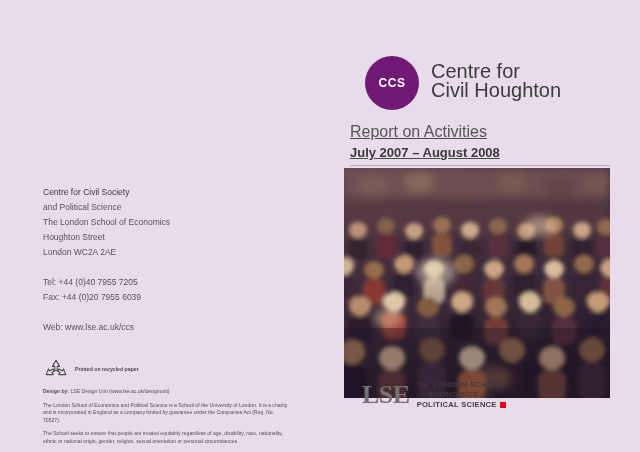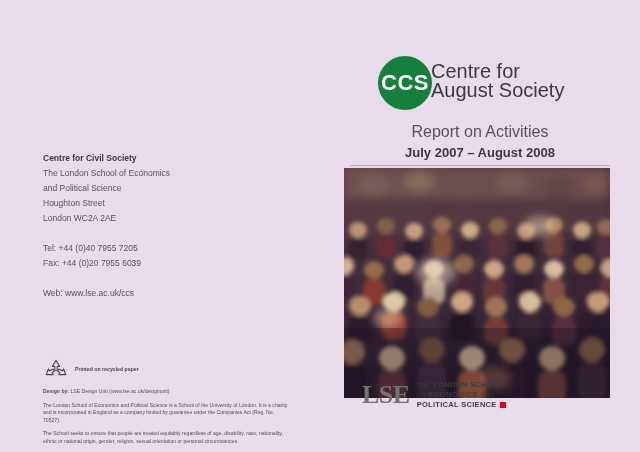--- a/index.html
+++ b/index.html
@@ -41,28 +41,28 @@
   
   #ccs-logo {
     position: absolute;
     left: 45px;
     top: 38px;
     width: 230px;
     height: 54px;
   }
   #ccs-circle {
     position: absolute;
-    left: 13px;
+    left: 0;
     top: 0;
     width: 54px;
     height: 54px;
     border-radius: 50%;
-    background: #15803d;
+    background: #701a75;
     color: #ffffff;
-    font-size: 22px;
+    font-size: 12px;
     font-weight: bold;
     letter-spacing: 0.5px;
     display: flex;
     align-items: center;
     justify-content: center;
   }
   #ccs-wordmark {
     position: absolute;
     left: 66px;
     top: 6px;
@@ -73,22 +73,23 @@
   }
   #ccs-wordmark .l1,
   #ccs-wordmark .l2 { display: block; }
 
   
   #title-block {
     position: absolute;
     right: 12px;
     top: 104px;
     width: 260px;
-    text-align: center;
+    text-align: left;
     color: #4a4a4a;
+    text-decoration: underline;
   }
   #report-title {
     font-size: 16px;
     line-height: 20px;
     font-weight: 300;
     color: #555555;
   }
   #report-dates {
     margin-top: 3px;
     font-size: 13px;
@@ -170,22 +171,23 @@
   #address-block {
     position: absolute;
     left: 25px;
     top: 133px;
     width: 230px;
     font-size: 8.5px;
     line-height: 15px;
     color: #555555;
   }
   #address-block .strong {
-    font-weight: bold;
+    font-weight: normal;
     color: #3a3a3a;
+    margin-top: 34px;
   }
   #address-block .gap { height: 15px; }
 
   #recycle-row {
     position: absolute;
     left: 25px;
     top: 340px;
     display: flex;
     align-items: center;
   }
@@ -212,22 +214,22 @@
 </head>
 <body>
 
 <div id="page">
   <div id="spread">
 
     <div id="back-cover">
 
       <div id="address-block">
         <div class="strong">Centre for Civil Society</div>
+        <div>and Political Science</div>
         <div>The London School of Economics</div>
-        <div>and Political Science</div>
         <div>Houghton Street</div>
         <div>London WC2A 2AE</div>
         <div class="gap"></div>
         <div>Tel: +44 (0)40 7955 7205</div>
         <div>Fax: +44 (0)20 7955 6039</div>
         <div class="gap"></div>
         <div>Web: www.lse.ac.uk/ccs</div>
       </div>
 
       <div id="recycle-row">
@@ -250,21 +252,21 @@
         <p>The information in this leaflet can be made available in alternative formats, on request. Please email ccs@lse.ac.uk</p>
       </div>
     </div>
 
     <div id="front-cover">
 
       <div id="ccs-logo">
         <div id="ccs-circle">CCS</div>
         <div id="ccs-wordmark">
           <span class="l1">Centre for</span>
-          <span class="l2">August Society</span>
+          <span class="l2">Civil Houghton</span>
         </div>
       </div>
 
       <div id="title-block">
         <div id="report-title">Report on Activities</div>
         <div id="report-dates">July 2007 – August 2008</div>
         <div id="title-rule"></div>
         <div id="report-year">2007-08</div>
       </div>
 

